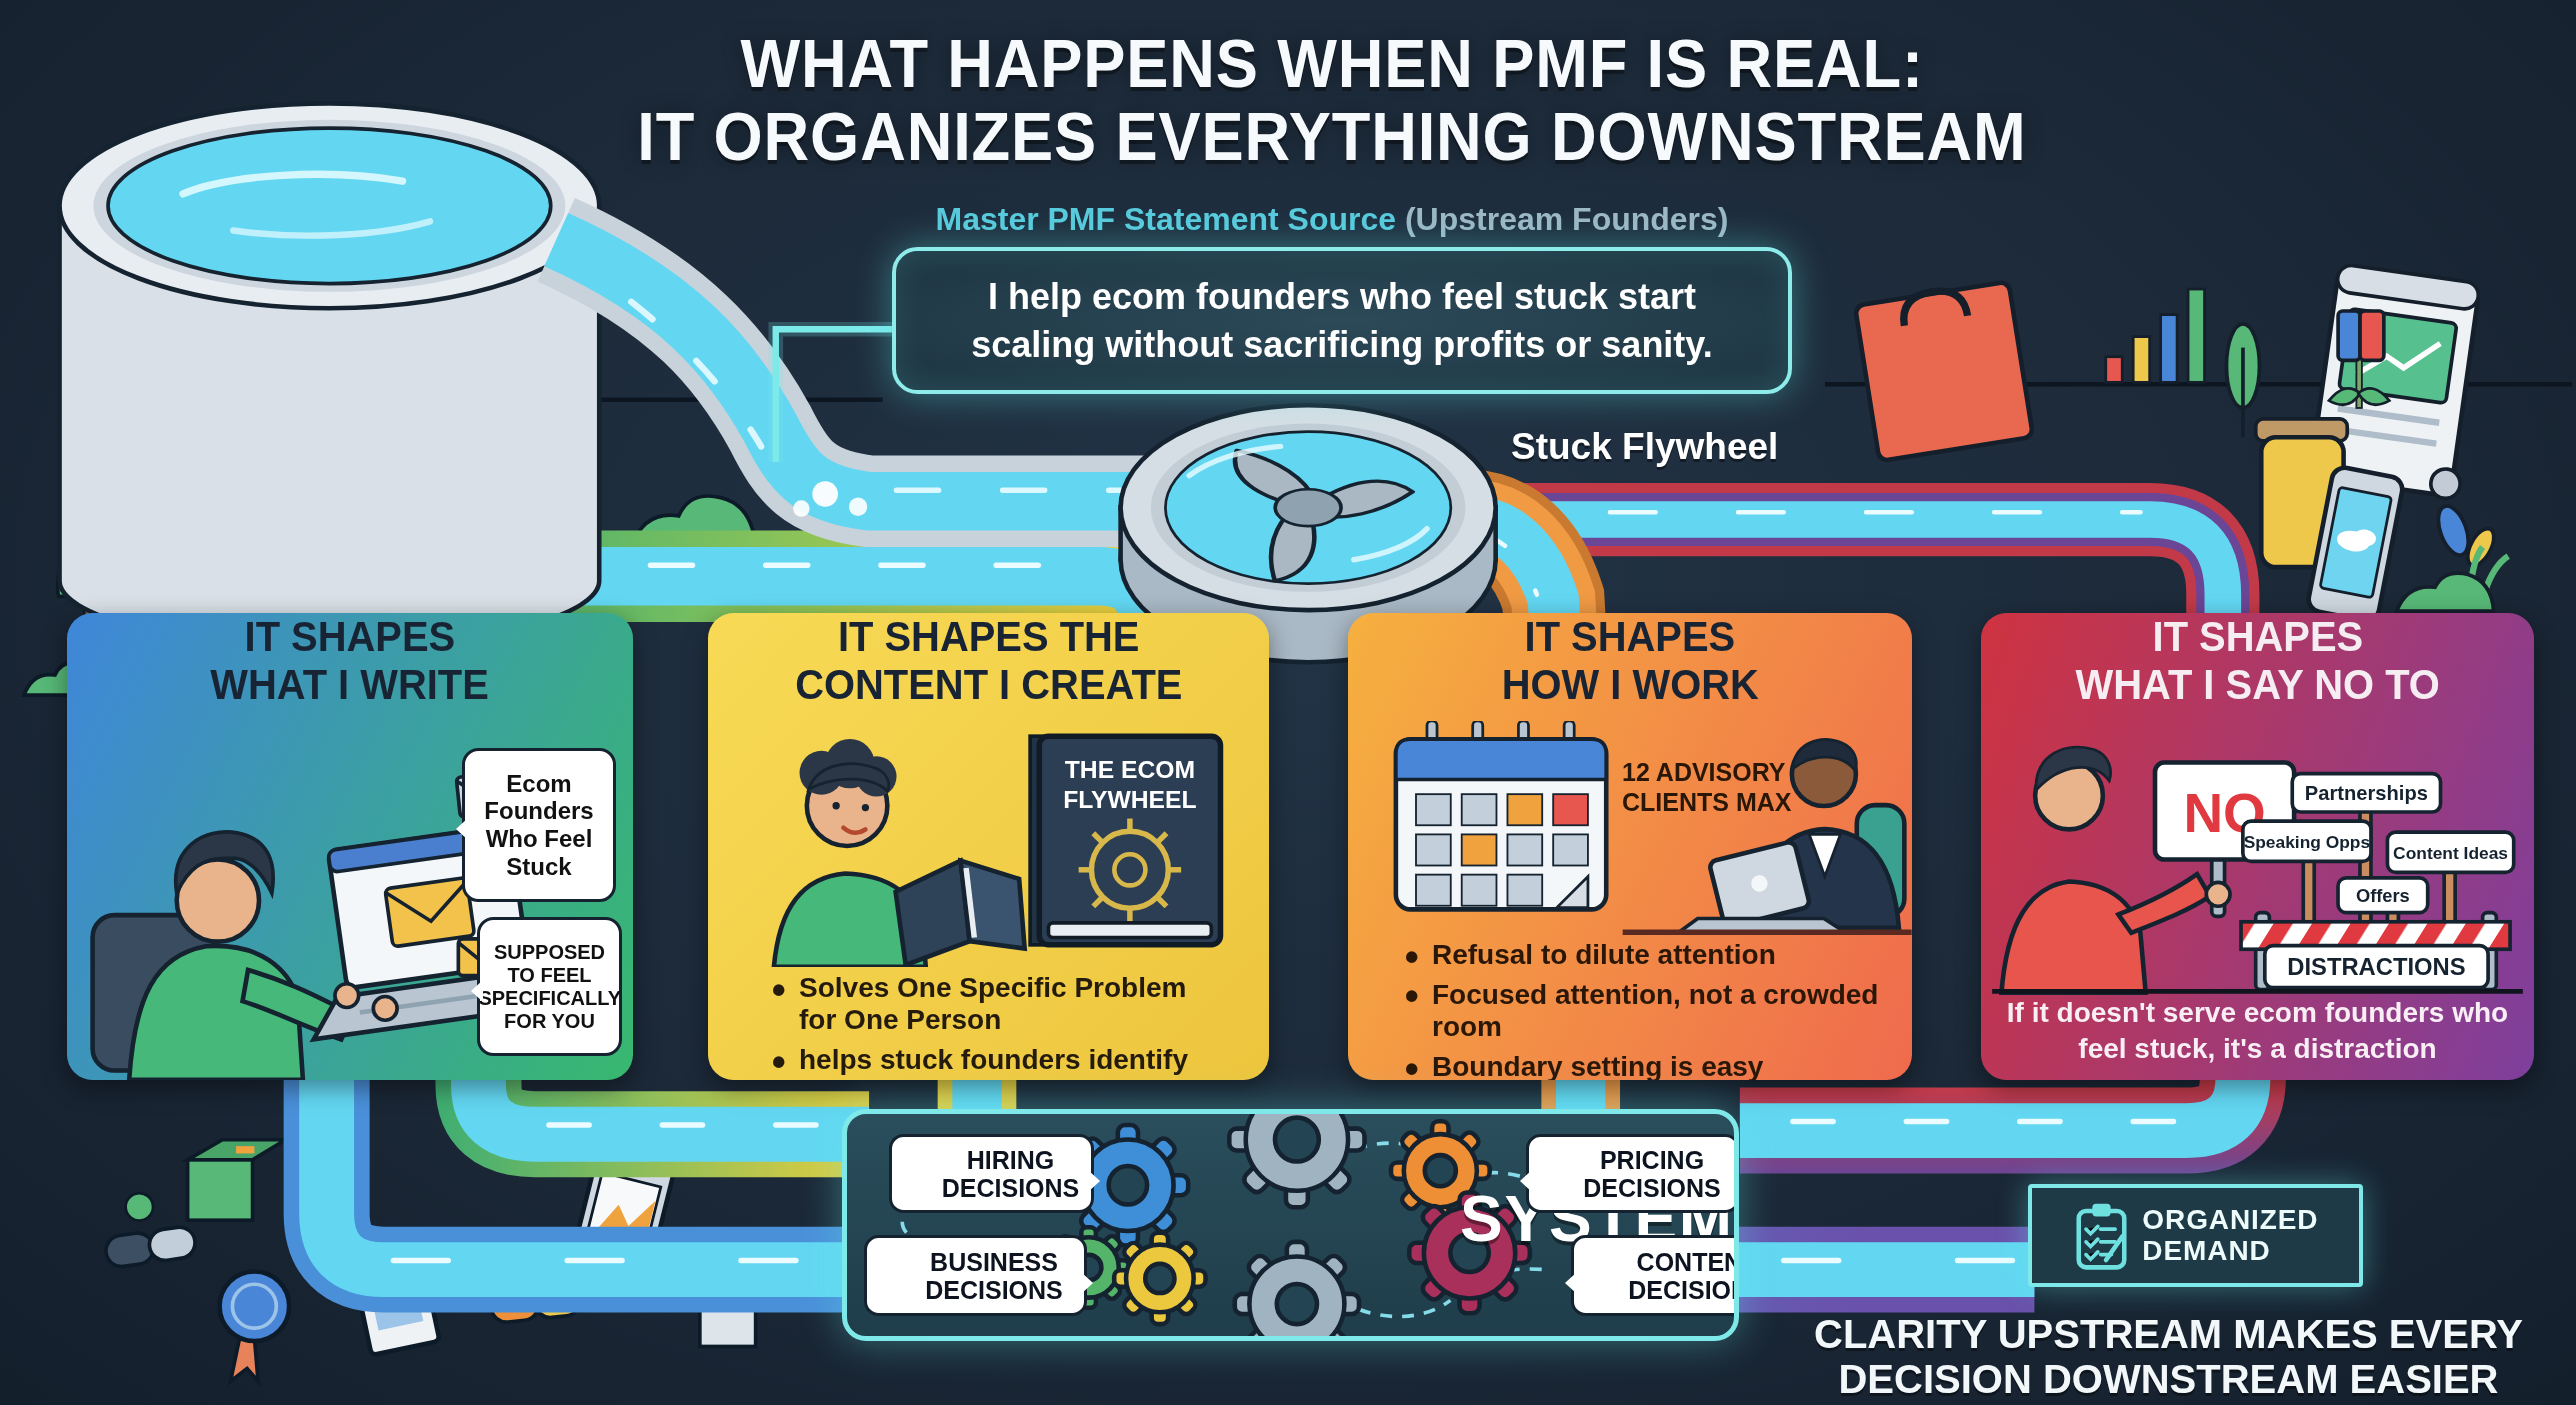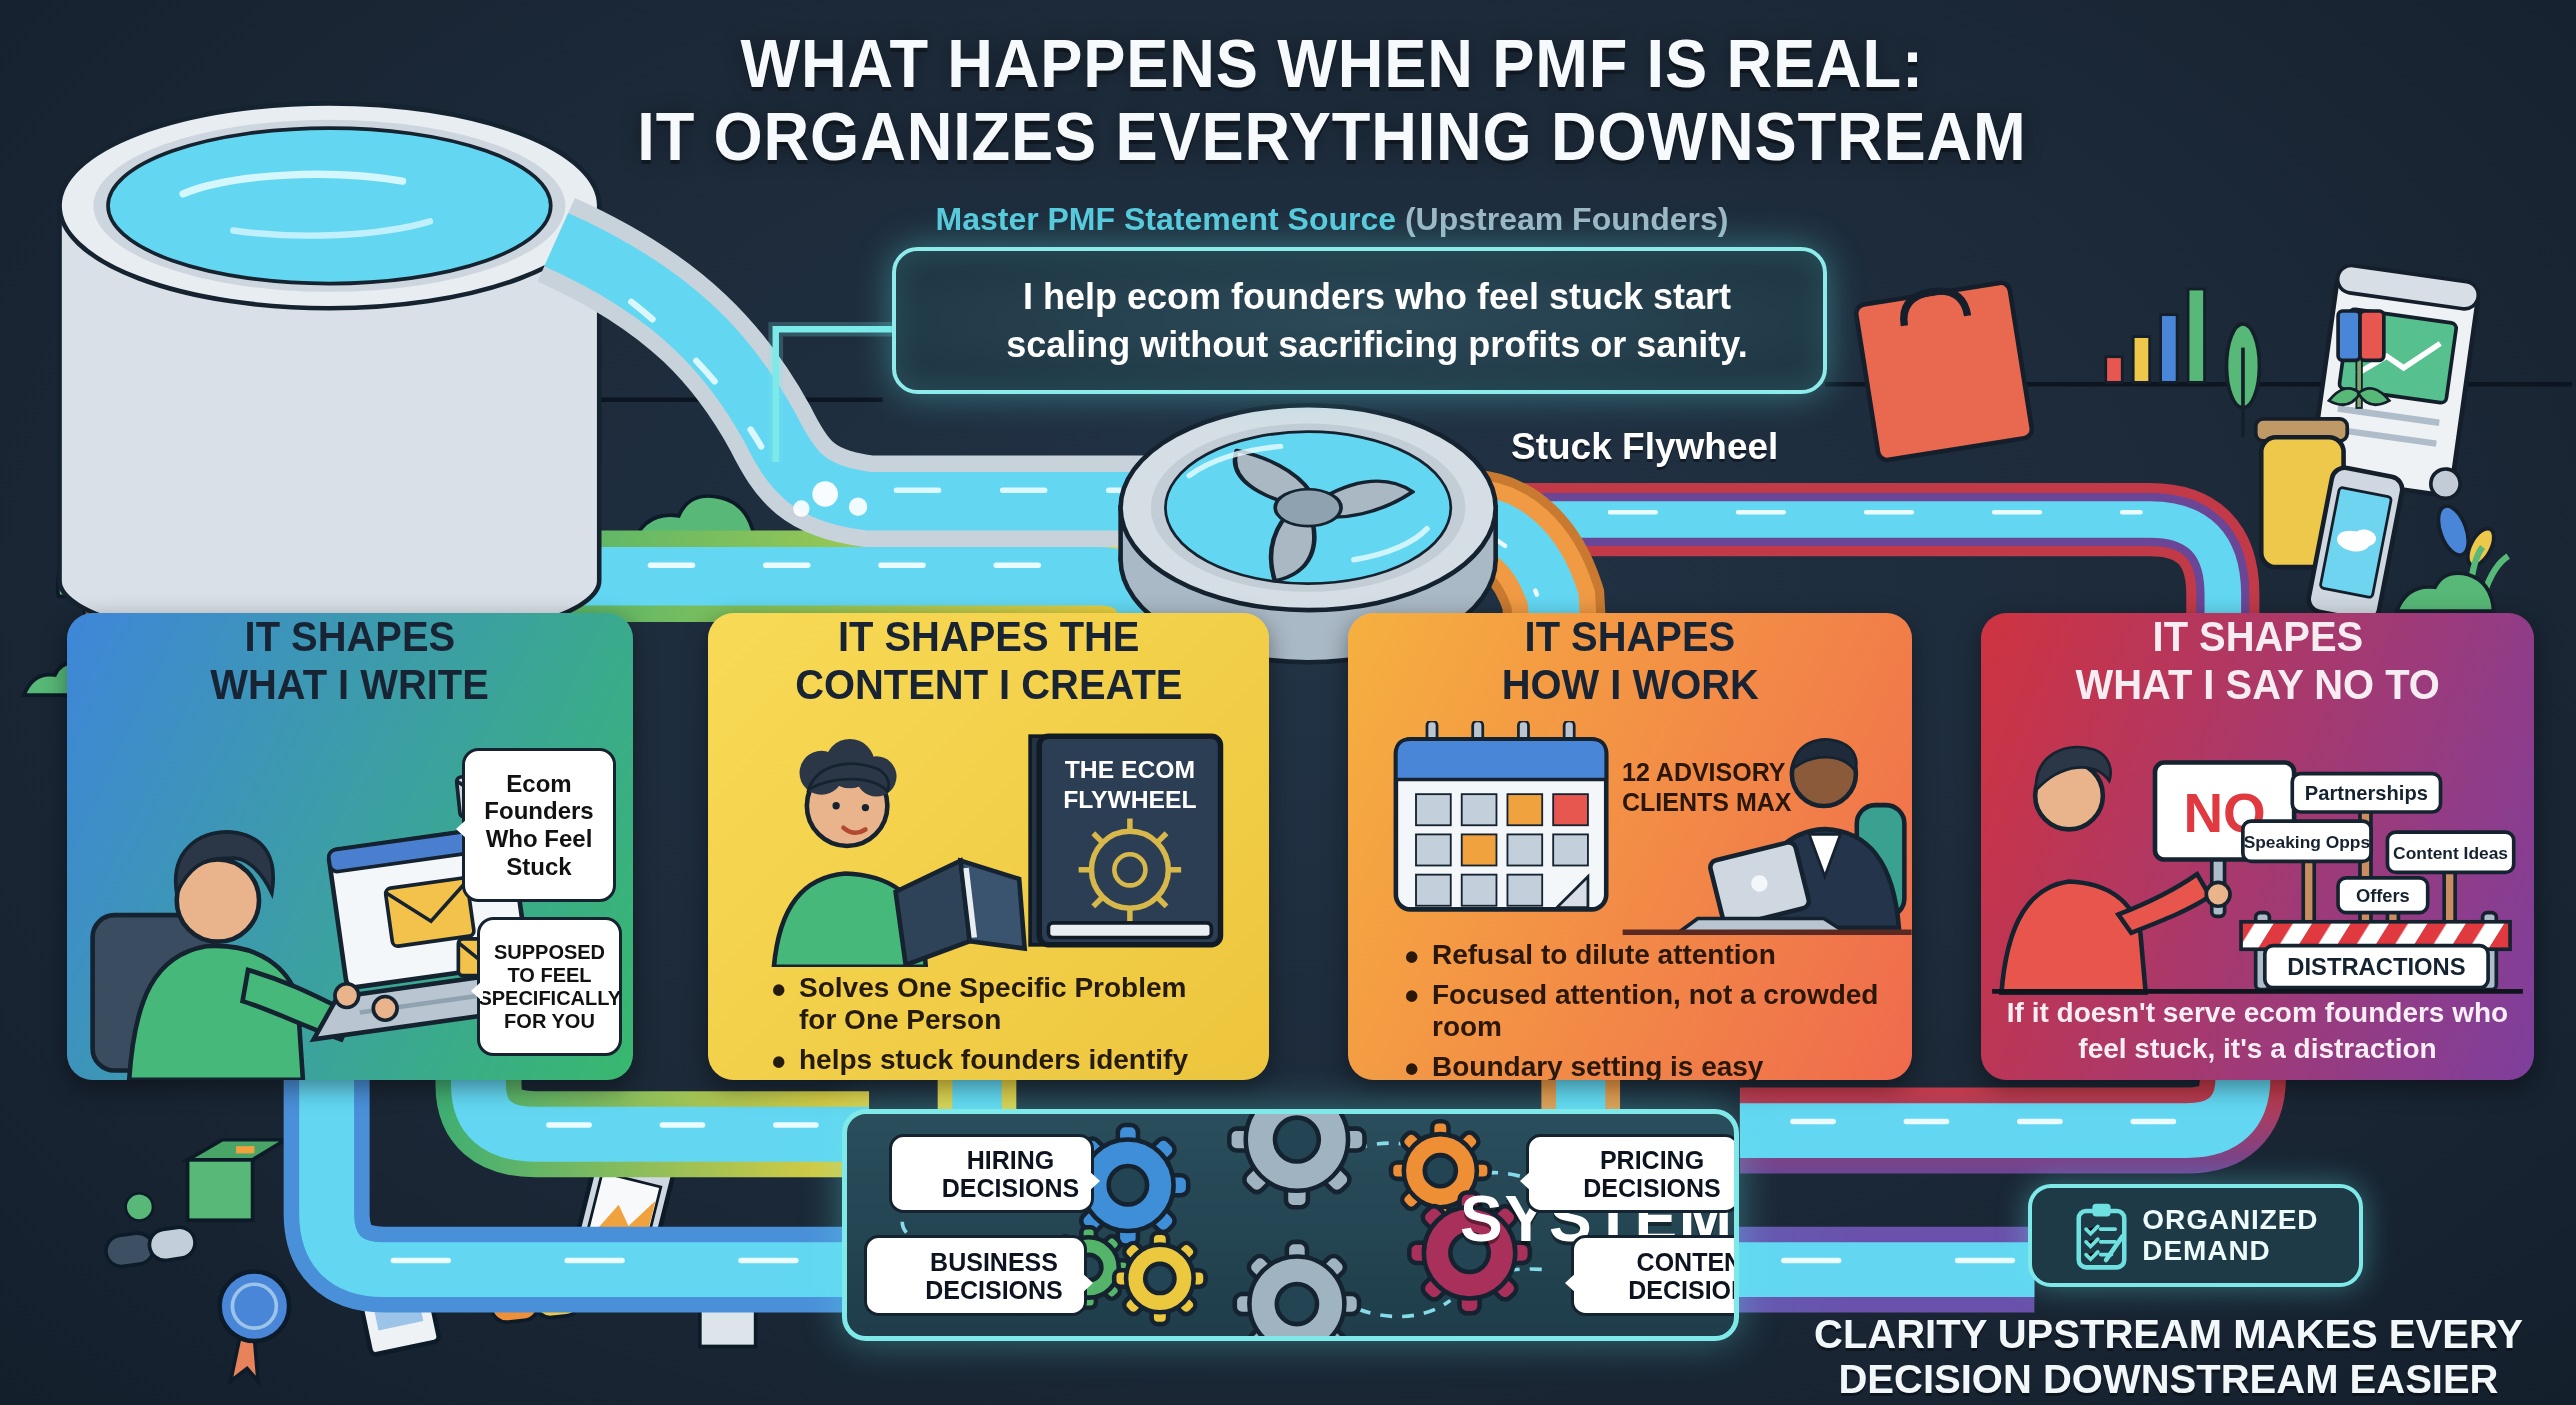--- a/index.html
+++ b/index.html
@@ -16,21 +16,21 @@
   .title span{display:inline-block;transform:scaleX(.93);}
   .subtitle{left:88px;right:0;top:201px;text-align:center;font-size:32px;font-weight:800;}
   .subtitle .st-strong{color:#58cadc;}
   .subtitle .st-light{color:#9db7c6;font-weight:600;}
 
   
   .quote{left:892px;top:247px;width:892px;height:139px;border-radius:25.6px;
          border:4.6px solid #8debe9;background:radial-gradient(ellipse at center,#2c4a59 0%,#203845 80%);
          box-shadow:0 0 37px rgba(92,232,230,.40), inset 0 0 31px rgba(92,232,230,.14);
          display:flex;flex-direction:column;justify-content:center;text-align:center;
-         color:#fff;font-weight:800;font-size:36px;line-height:1.32;padding-left:35px;}
+         color:#fff;font-weight:800;font-size:36px;line-height:1.32;}
   .fly-label{left:1511px;top:426px;font-size:37px;font-weight:800;color:#fff;
              text-shadow:0 2.7px 0 rgba(0,0,0,.4);}
 
   
   .card{position:absolute;top:613px;height:467px;border-radius:25.6px;
         box-shadow:0 7.3px 24px rgba(0,0,0,.40);overflow:hidden;}
   .card1{left:67px;width:566px;background:linear-gradient(115deg,#3f86d9 0%,#38b86e 100%);}
   .card2{left:708px;width:561px;background:linear-gradient(135deg,#f8da56 0%,#edc53d 100%);}
   .card3{left:1348px;width:564px;background:linear-gradient(115deg,#f6b03f 0%,#ef6a4d 100%);}
   .card4{left:1981px;width:553px;background:linear-gradient(110deg,#cf3340 0%,#7e3f9d 100%);}
@@ -63,21 +63,21 @@
           border:5.5px solid #7fe9e9;background:linear-gradient(#2a4e5c,#1f3d4a);
           box-shadow:0 0 40px rgba(97,233,233,.38);overflow:hidden;}
   .system-label{position:absolute;left:0;right:0;top:68px;text-align:right;font-size:64px;
                 font-weight:900;color:#fff;letter-spacing:1.8px;
                 text-shadow:0 3.7px 0 rgba(0,0,0,.4);}
   .sb{position:absolute;background:#fff;border:3.7px solid #15222f;border-radius:14.6px;
       display:flex;align-items:center;justify-content:center;text-align:center;
       font-size:25px;font-weight:900;color:#0d1420;line-height:1.12;padding-left:38px;}
 
   
-  .od{left:2028px;top:1184px;width:327px;height:95px;border-radius:23px;
+  .od{left:2028px;top:1184px;width:327px;height:95px;border-radius:4px;
       border:4.6px solid #7fe9e9;background:#1d3a46;box-shadow:0 0 31px rgba(97,233,233,.4);
       display:flex;align-items:center;justify-content:center;gap:12.8px;}
   .od-text{font-size:28px;font-weight:900;color:#eefbfb;line-height:1.08;letter-spacing:0.9px;}
   .tagline{left:1766px;top:1312px;width:805px;text-align:center;font-size:40px;
            font-weight:900;color:#f2f7fa;line-height:1.13;
            text-shadow:0 2.7px 0 rgba(0,0,0,.4);}
 </style>
 </head>
 <body>
 

